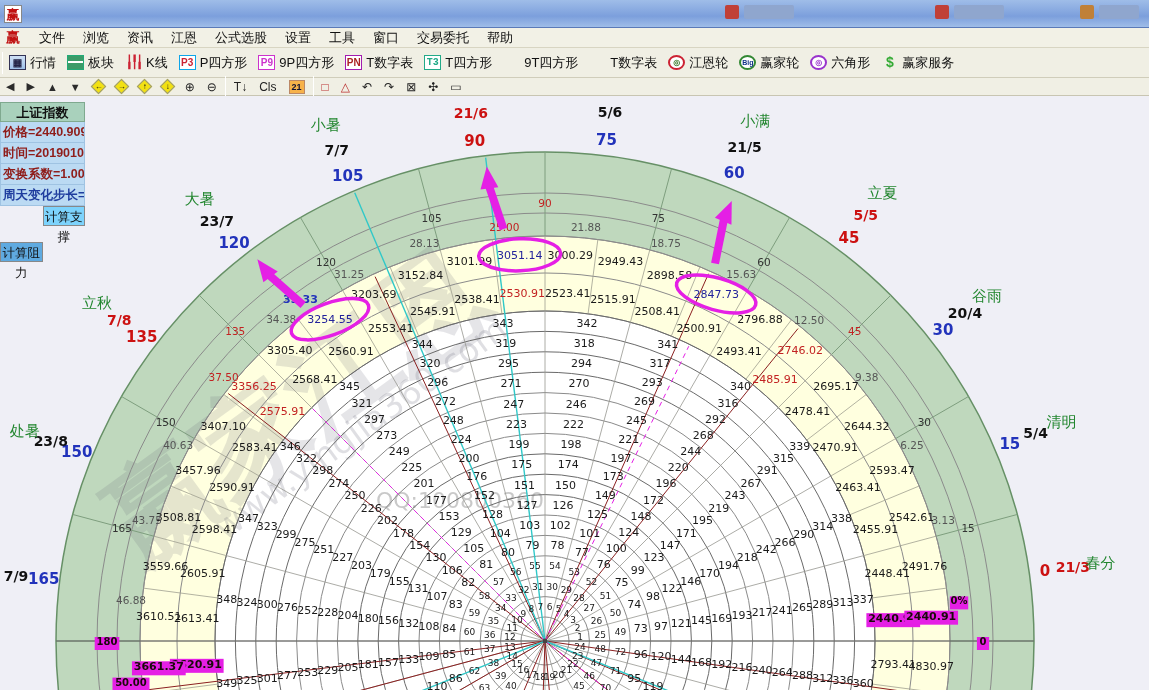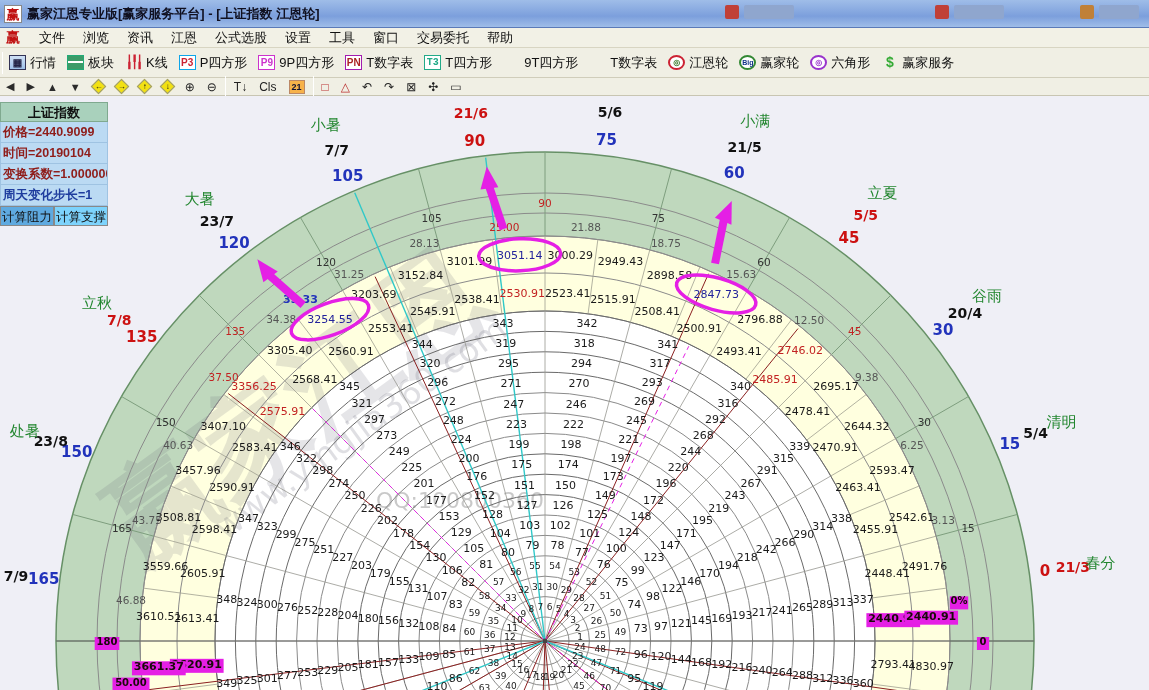--- a/index.html
+++ b/index.html
@@ -51,41 +51,40 @@
     display:flex; align-items:center; justify-content:center; }
   .diam span { transform:rotate(-45deg); font-size:8px; color:#111; }
   .t2btn.red { color:#B33; }
   .cal { background:#F7B24A; border:1px solid #B86; color:#113; font-size:9px; font-weight:bold; padding:0 2px; height:14px; line-height:13px; }
 
   
   .chart { position:absolute; top:96px; left:0; width:1149px; height:594px; background:#EFEFF6; }
   svg text { font-family:"DejaVu Sans","Liberation Sans",sans-serif; }
 
   
-  .panel { position:absolute; top:6px; left:0; width:108px; font-size:13px; }
+  .panel { position:absolute; top:6px; left:0; width:85px; font-size:13px; }
   .panel .hdr { background:#A9D1BC; color:#111; text-align:center; font-weight:bold; height:20px; line-height:20px; border:1px solid #7FA98F; }
   .panel .row { background:#BBDAF3; color:#8F1D1A; font-weight:bold; height:21px; line-height:21px; padding-left:2px;
      border:1px solid #9FC3E2; border-top:none; white-space:nowrap; overflow:hidden; font-size:12.5px;}
   .panel .row.blue { color:#1F3D9E; }
   .panel .btns { display:flex; }
   .panel .btns div { height:20px; line-height:20px; font-size:12.5px; color:#111; text-align:center; flex:1; border:1px solid #888; }
-  .panel .btn-res { background:#5FAAE0; }
+  .panel .btn-res { background:#5FAAE0;margin-top:36px; }
   .panel .btn-sup { background:#7dd3fc; }
 
   
   .note { position:absolute; left:918px; top:16px; color:#E11FE1; font-size:17px; line-height:26px;
     font-weight:bold; white-space:pre; }
 </style>
 </head>
 <body>
 <div class="app">
 
   <div class="titlebar">
     <div class="logo">赢</div>
-    <div class="title">赢家江恩专业版[赢家服务平台] - [上证指数 江恩轮]</div>
     <div class="tb-art" style="left:725px;width:14px;background:#C04038"></div>
     <div class="tb-art" style="left:744px;width:50px;background:#8FA6CE"></div>
     <div class="tb-art" style="left:935px;width:14px;background:#C04038"></div>
     <div class="tb-art" style="left:954px;width:50px;background:#8FA6CE"></div>
     <div class="tb-art" style="left:1080px;width:14px;background:#C08038"></div>
     <div class="tb-art" style="left:1099px;width:40px;background:#8FA6CE"></div>
   </div>
 
   <div class="menubar">
     <span class="mlogo">赢</span>

